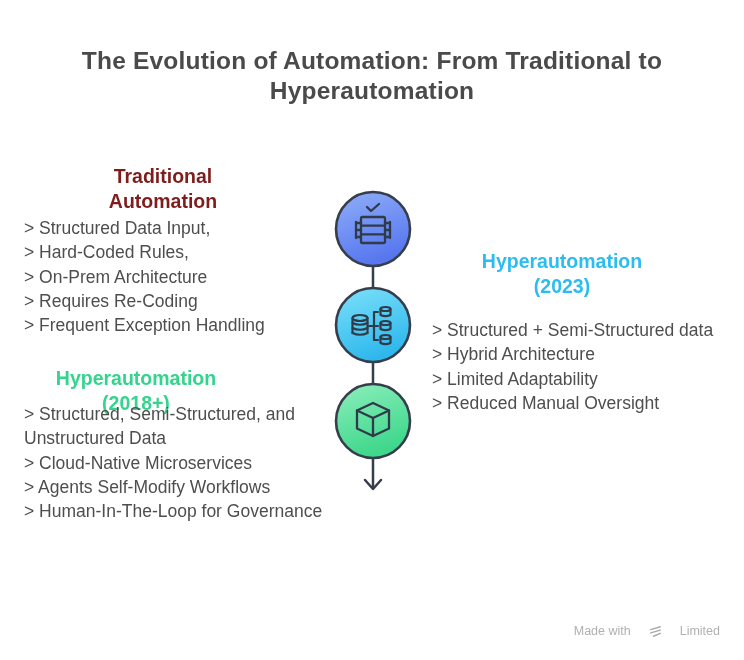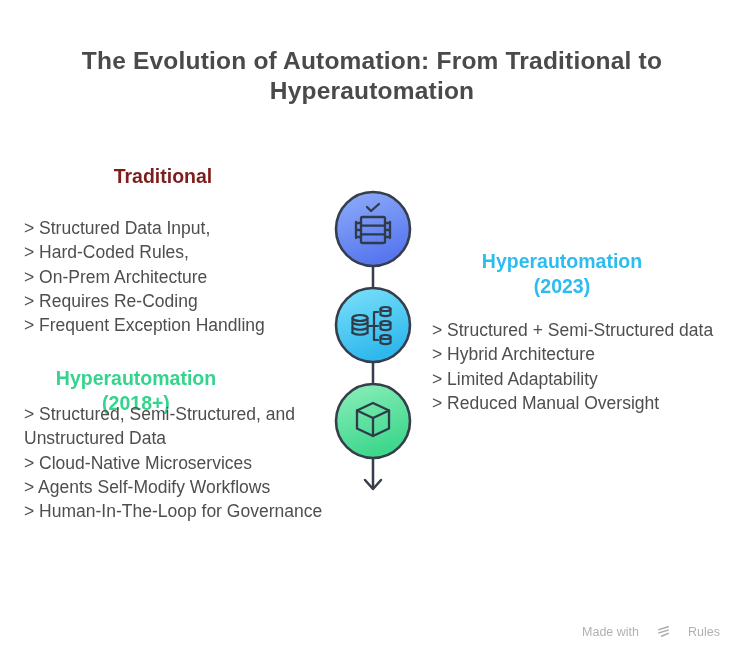--- a/index.html
+++ b/index.html
@@ -45,40 +45,41 @@
     color: #4e4e4e;
   }
   .list-traditional { top: 216px; left: 24px;  width: 302px; }
   .list-hyper2023   { top: 318px; left: 432px; width: 296px; }
   .list-hyper2025   { top: 402px; left: 24px;  width: 304px; }
   .timeline-svg { position: absolute; top: 186px; left: 326px; }
   .footer {
     position: absolute;
     top: 624px; right: 24px;
     display: flex;
-    align-items: center;
+    align-items: flex-start;
     gap: 17px;
     font-size: 12.5px;
     color: #b1b1b4;
     cursor: pointer;
   }
   .footer svg { display: block; }
 </style>
 </head>
 <body>
 
 <div class="canvas">
 
   <h1 class="title">
     <span>The Evolution of Automation: From Traditional to</span>
     <span>Hyperautomation</span>
   </h1>
 
   <div class="heading heading-traditional">
     <span>Traditional</span>
+    <span>Automation</span>
   </div>
   <div class="list list-traditional">
     <div>&gt; Structured Data Input,</div>
     <div>&gt; Hard-Coded Rules,</div>
     <div>&gt; On-Prem Architecture</div>
     <div>&gt; Requires Re-Coding</div>
     <div>&gt; Frequent Exception Handling</div>
   </div>
 
   <div class="heading heading-hyper2023">
@@ -171,16 +172,16 @@
 
   <div class="footer">
     <span>Made with</span>
     <svg width="15" height="15" viewBox="0 0 16 16">
       <g stroke="#a9a9ad" stroke-width="1.6" stroke-linecap="round" fill="none">
         <path d="M3,6 L13,3"></path>
         <path d="M3,9.5 L13,6.5"></path>
         <path d="M6,13 L13,10"></path>
       </g>
     </svg>
-    <span>Rules</span>
+    <span>Limited</span>
   </div>
 
 </div>
 
 </body></html>

